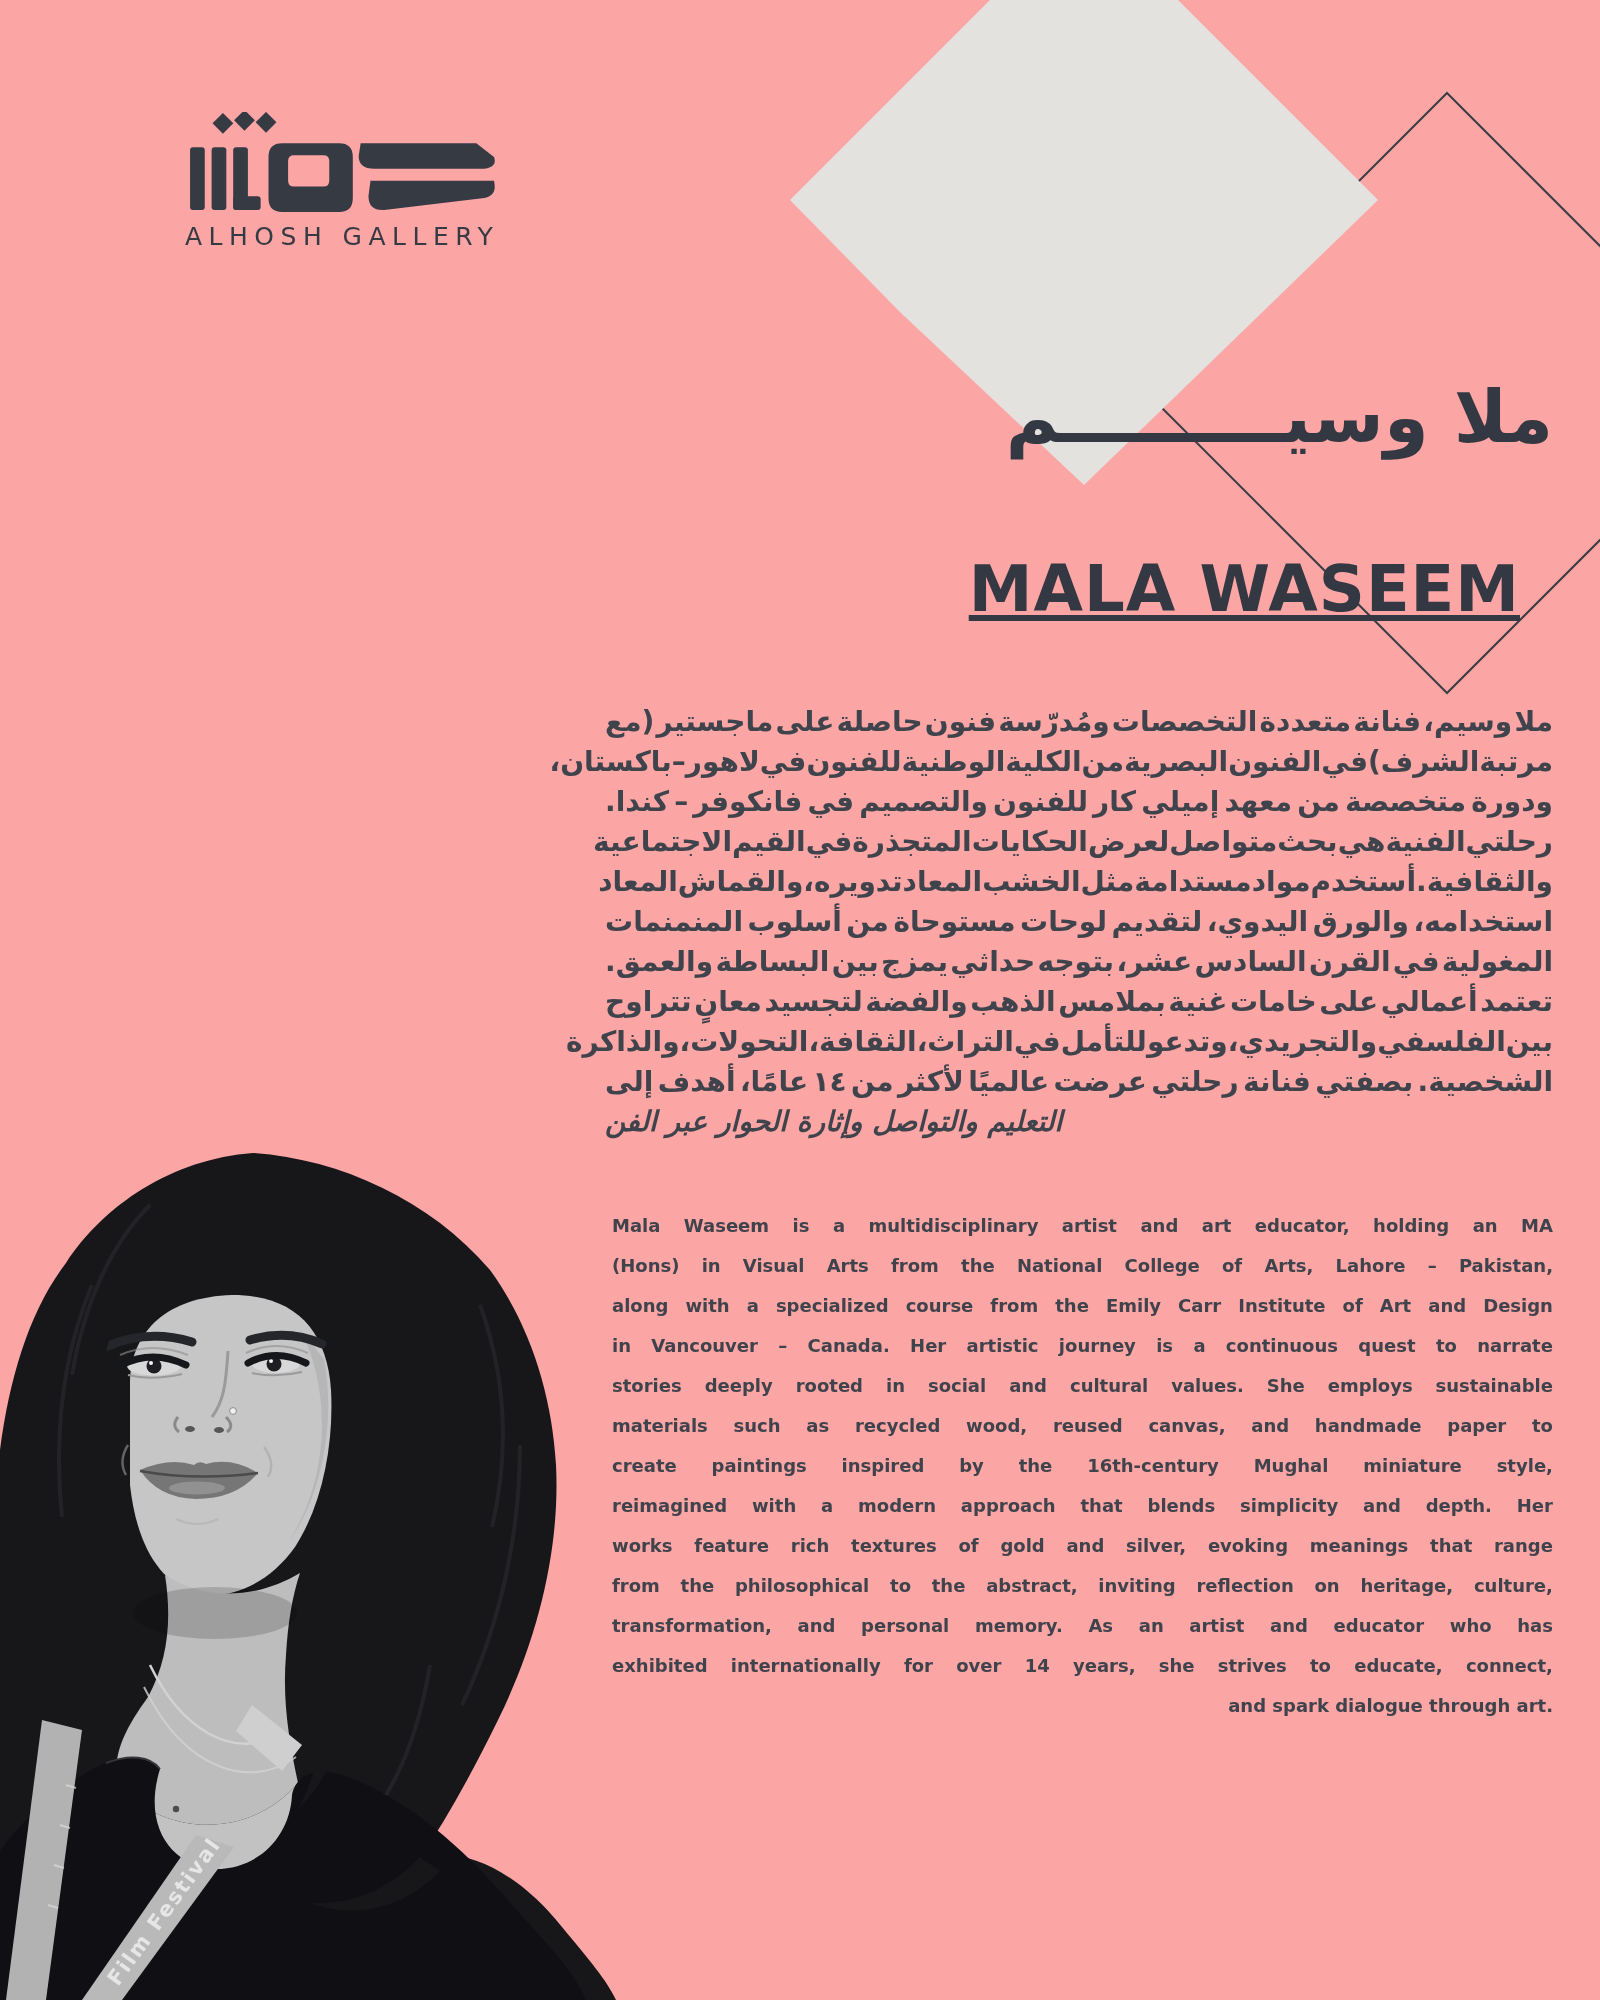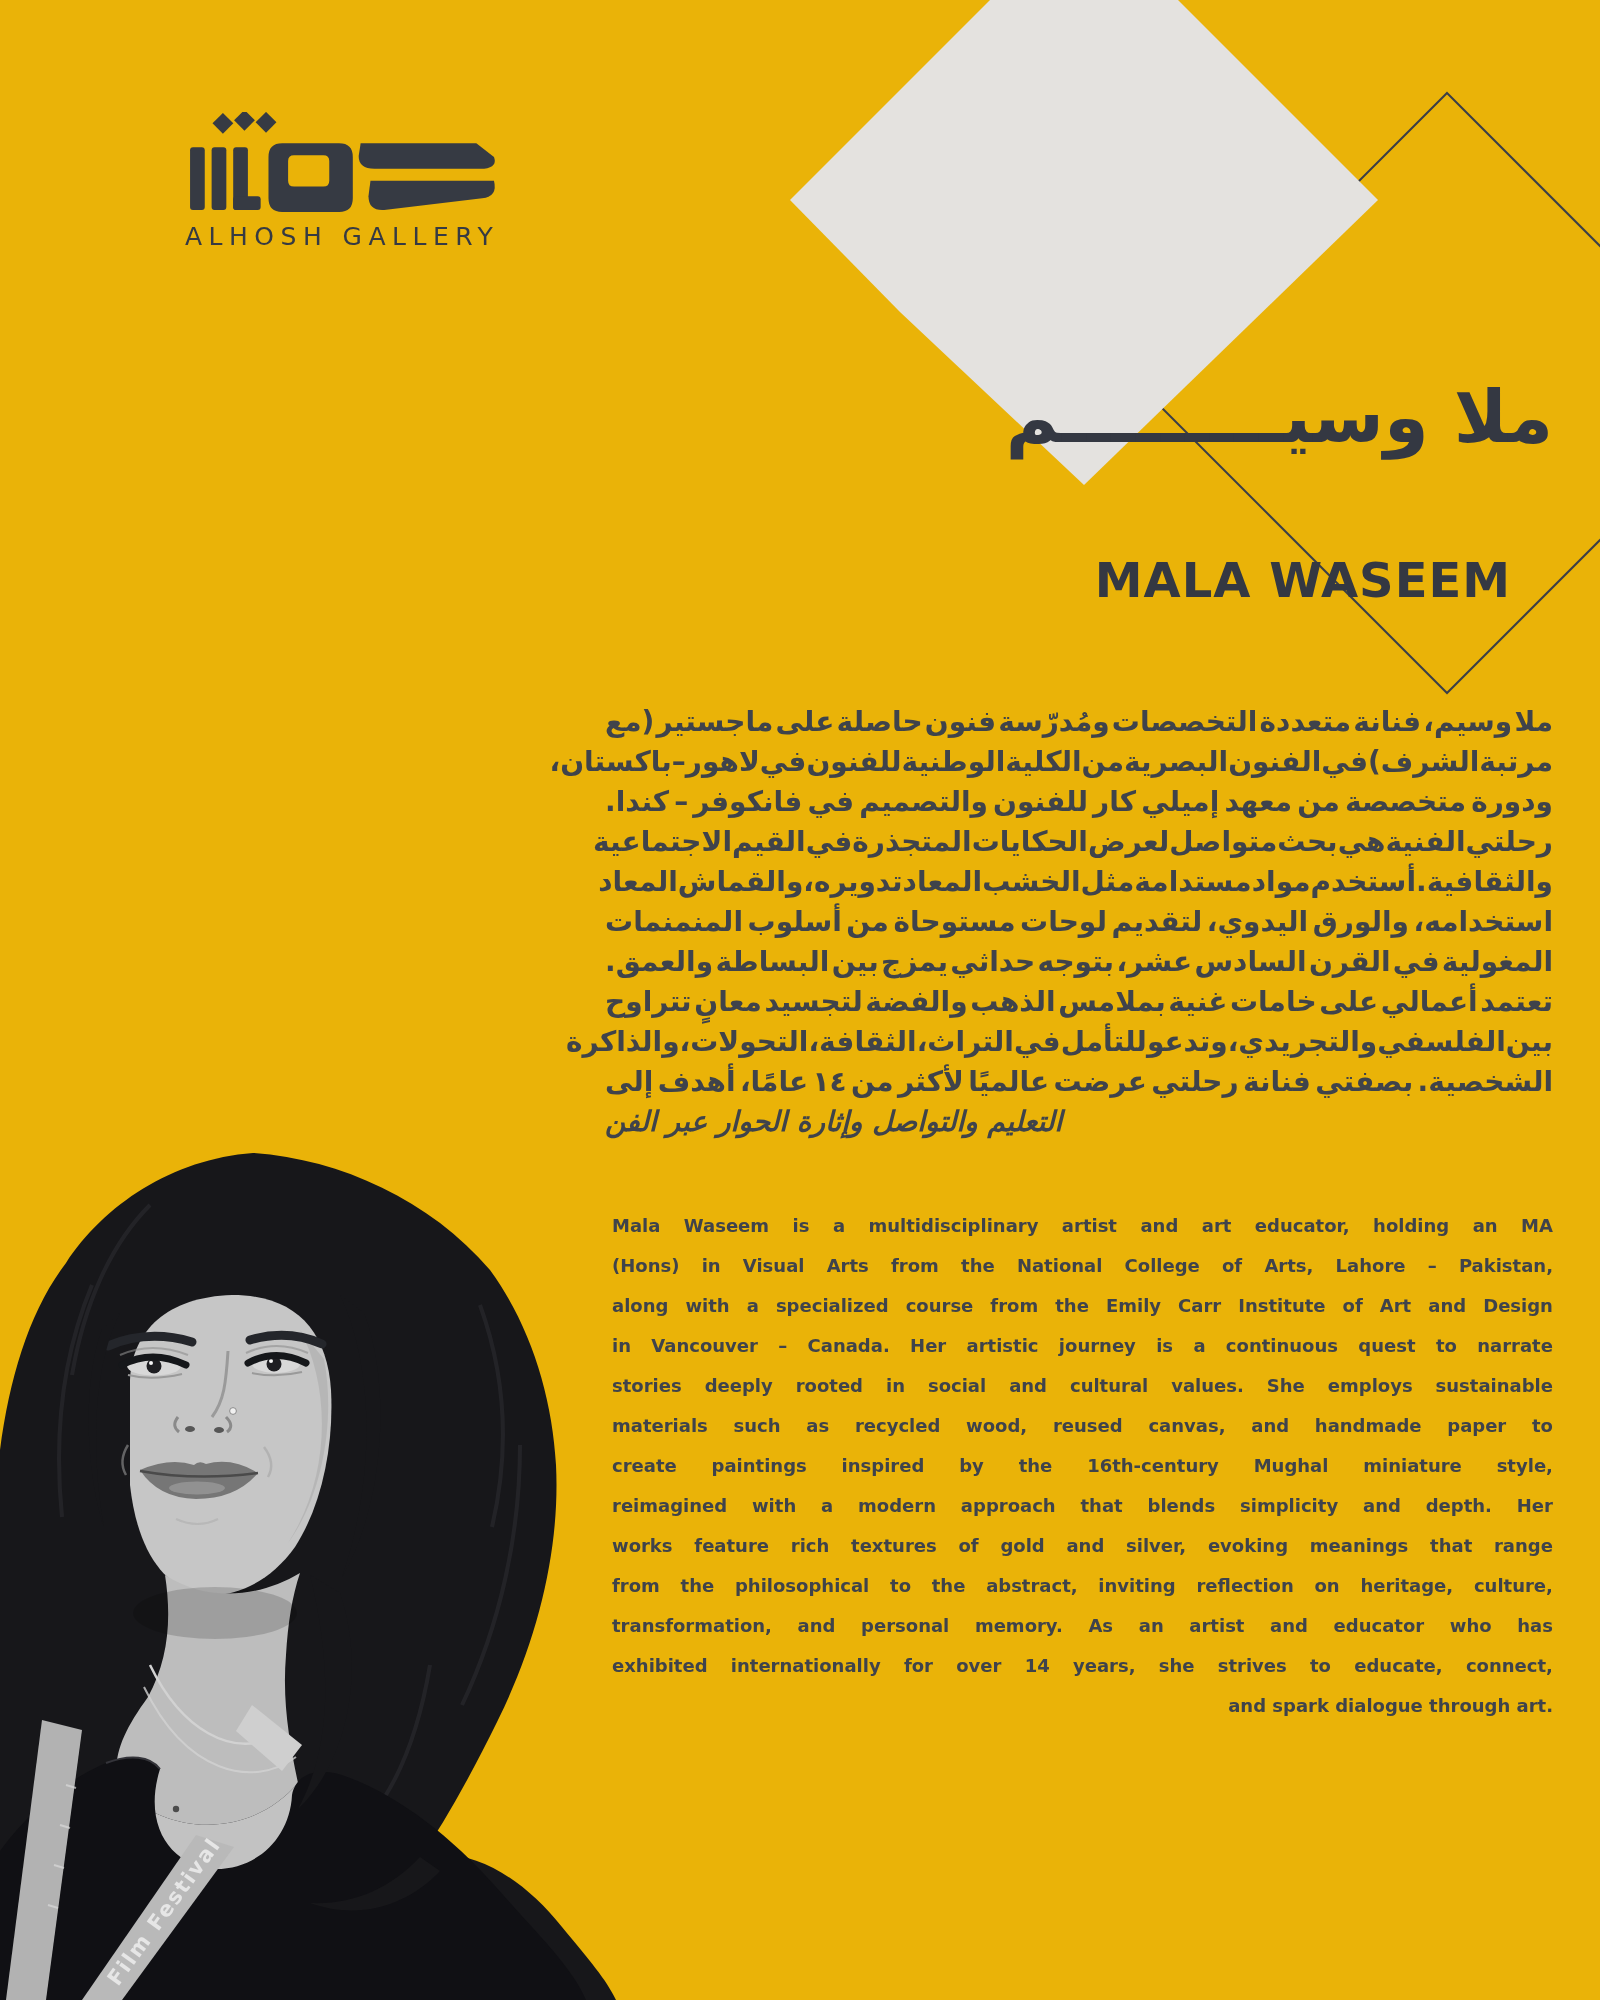--- a/index.html
+++ b/index.html
@@ -1,35 +1,35 @@
 <!DOCTYPE html>
 <html><head>
 <meta charset="utf-8">
 <style>
   html,body{margin:0;padding:0;background:#888;}
   .canvas{
     position:relative;width:1600px;height:2000px;overflow:hidden;
-    background:#eab308;font-family:"DejaVu Sans",sans-serif;color:#3B3E47;
+    background:#fca5a5;font-family:"DejaVu Sans",sans-serif;color:#3B3E47;
   }
   .deco-layer{position:absolute;left:0;top:0;width:1600px;height:2000px;pointer-events:none;}
   
   .logo{position:absolute;left:185px;top:112px;width:318px;}
   .logo-mark{display:block;width:316px;height:100px;}
   .logo-text{
     margin-top:10px;font-size:25px;font-weight:500;letter-spacing:6.5px;
     color:#363A43;white-space:nowrap;
   }
   
   .title-ar{
     position:absolute;right:47px;top:372px;direction:rtl;
     font-size:72px;font-weight:700;color:#343842;line-height:1.25;white-space:nowrap;
   }
   .title-en{
-    position:absolute;right:89px;top:552px;
-    font-size:48px;font-weight:800;color:#343842;letter-spacing:1px;white-space:nowrap;
+    position:absolute;right:80px;top:552px;
+    font-size:64px;font-weight:800;color:#343842;letter-spacing:1px;white-space:nowrap;text-decoration:underline;
   }
   
   .bio{position:absolute;}
   .bio-ar{right:47px;top:702px;width:948px;direction:rtl;font-size:28px;font-weight:700;color:#3F434B;}
   .bio-en{left:612px;top:1206px;width:941px;font-size:18px;font-weight:700;color:#3F434B;}
   .bio .line{display:flex;justify-content:space-between;height:40px;line-height:40px;white-space:nowrap;}
   .bio .line.last{display:block;}
   .bio-ar .line.last{text-align:left;font-style:italic;}
   .bio-en .line.last{text-align:right;}
   

